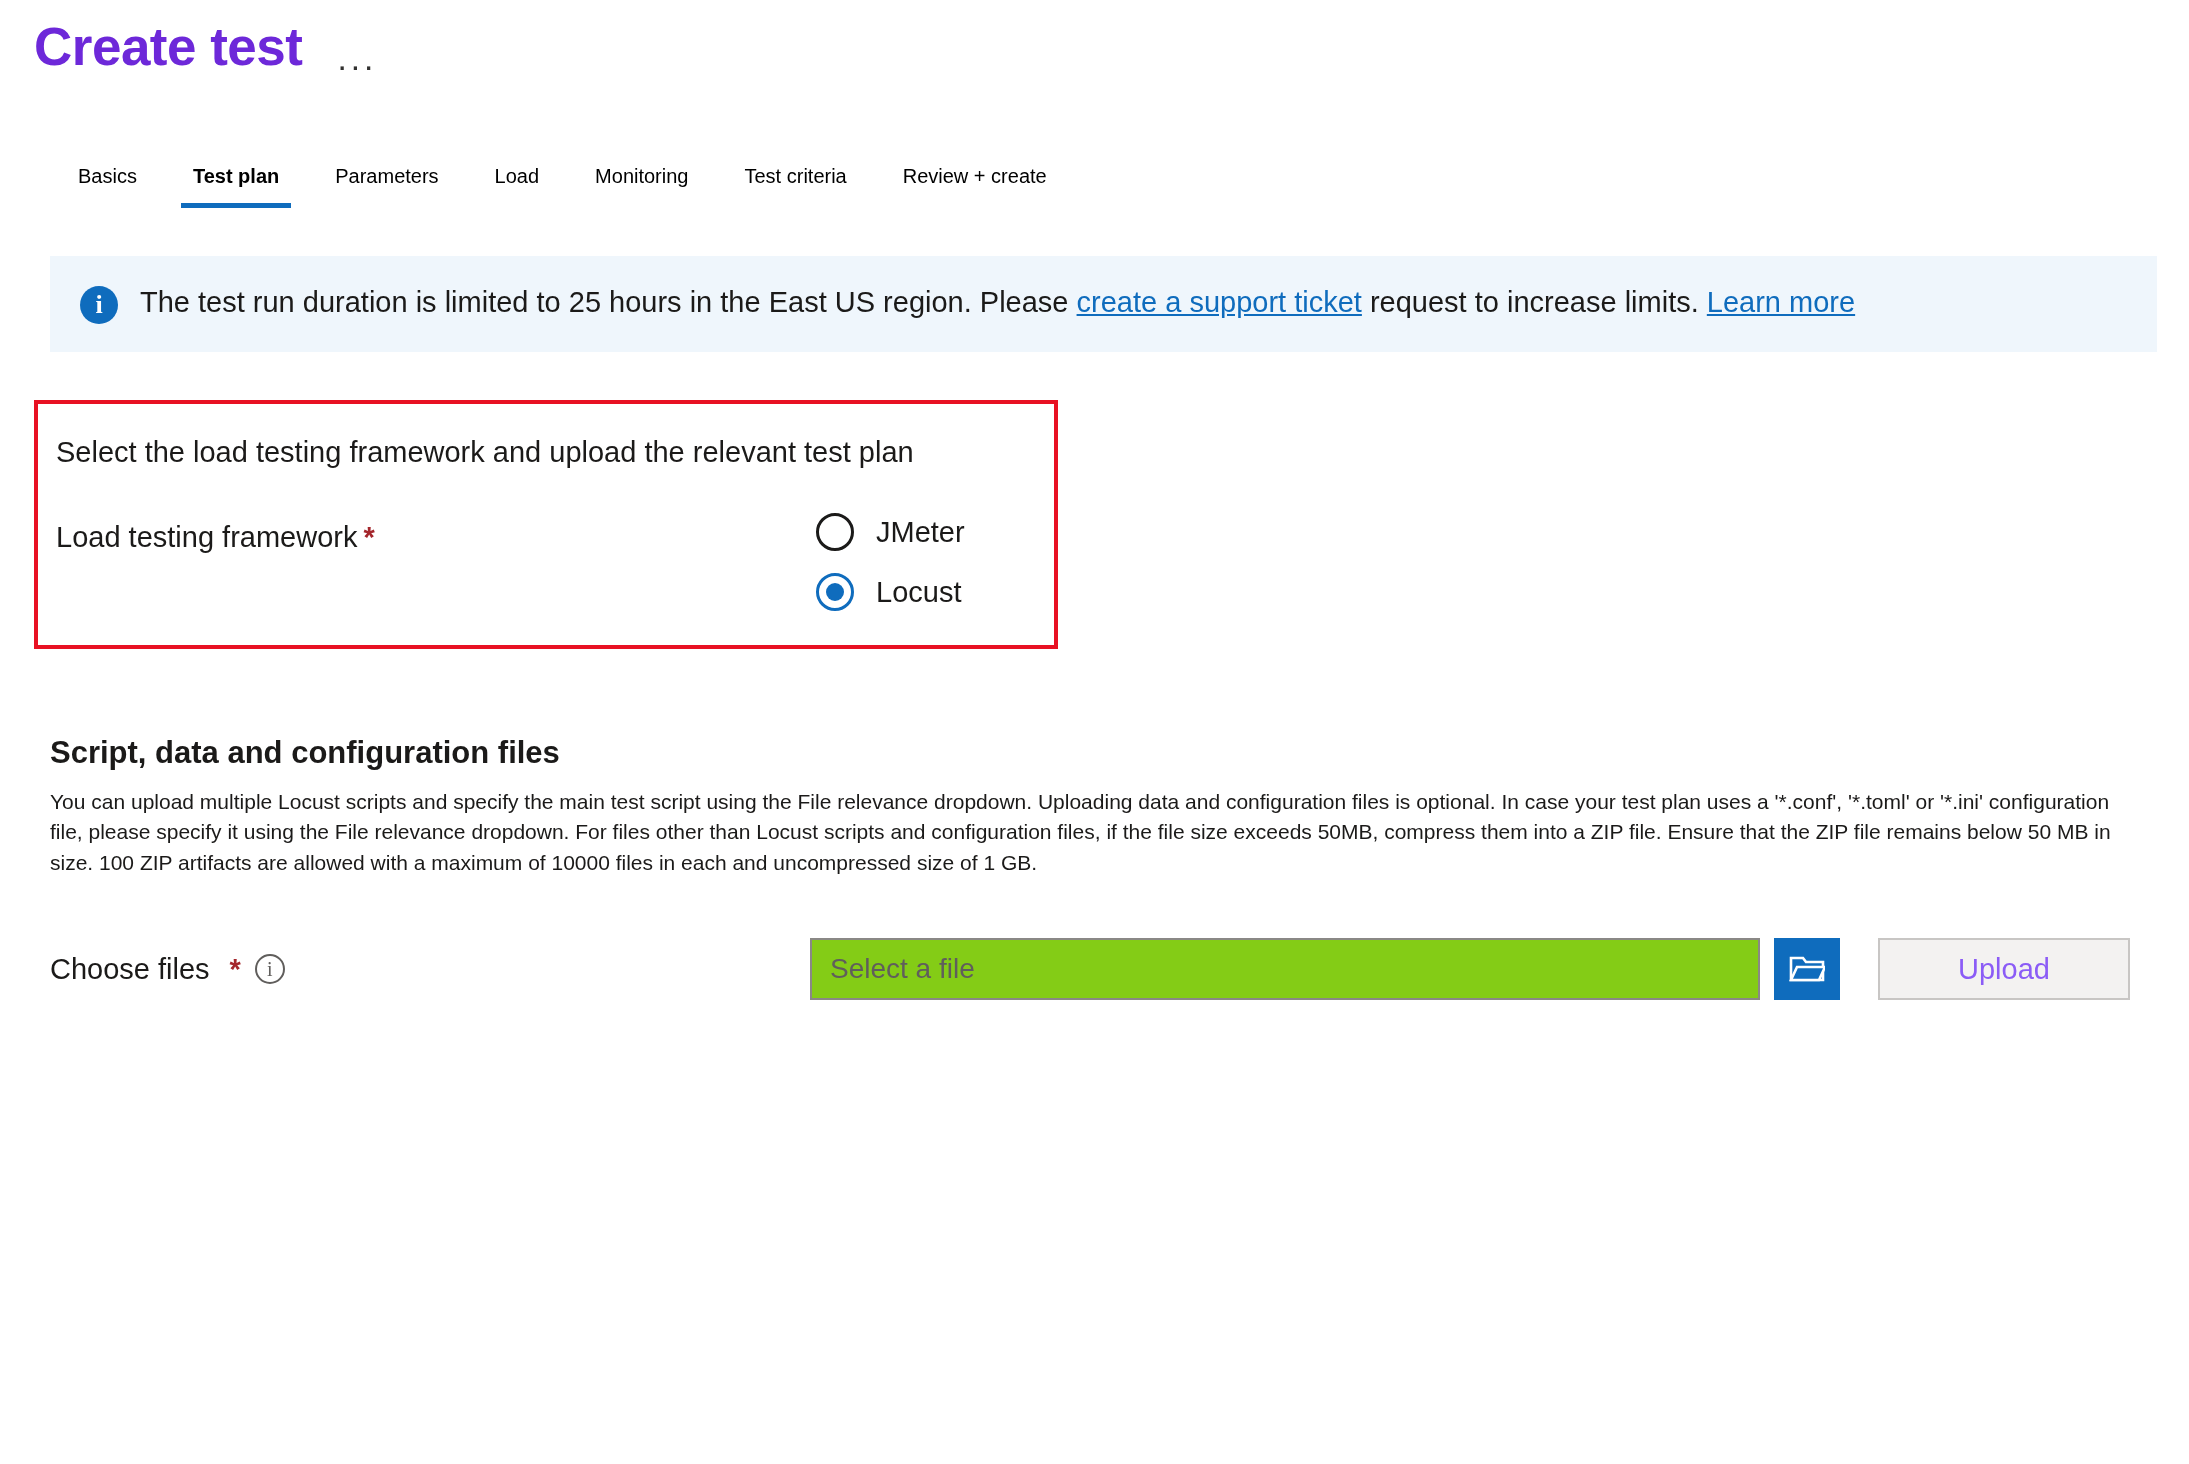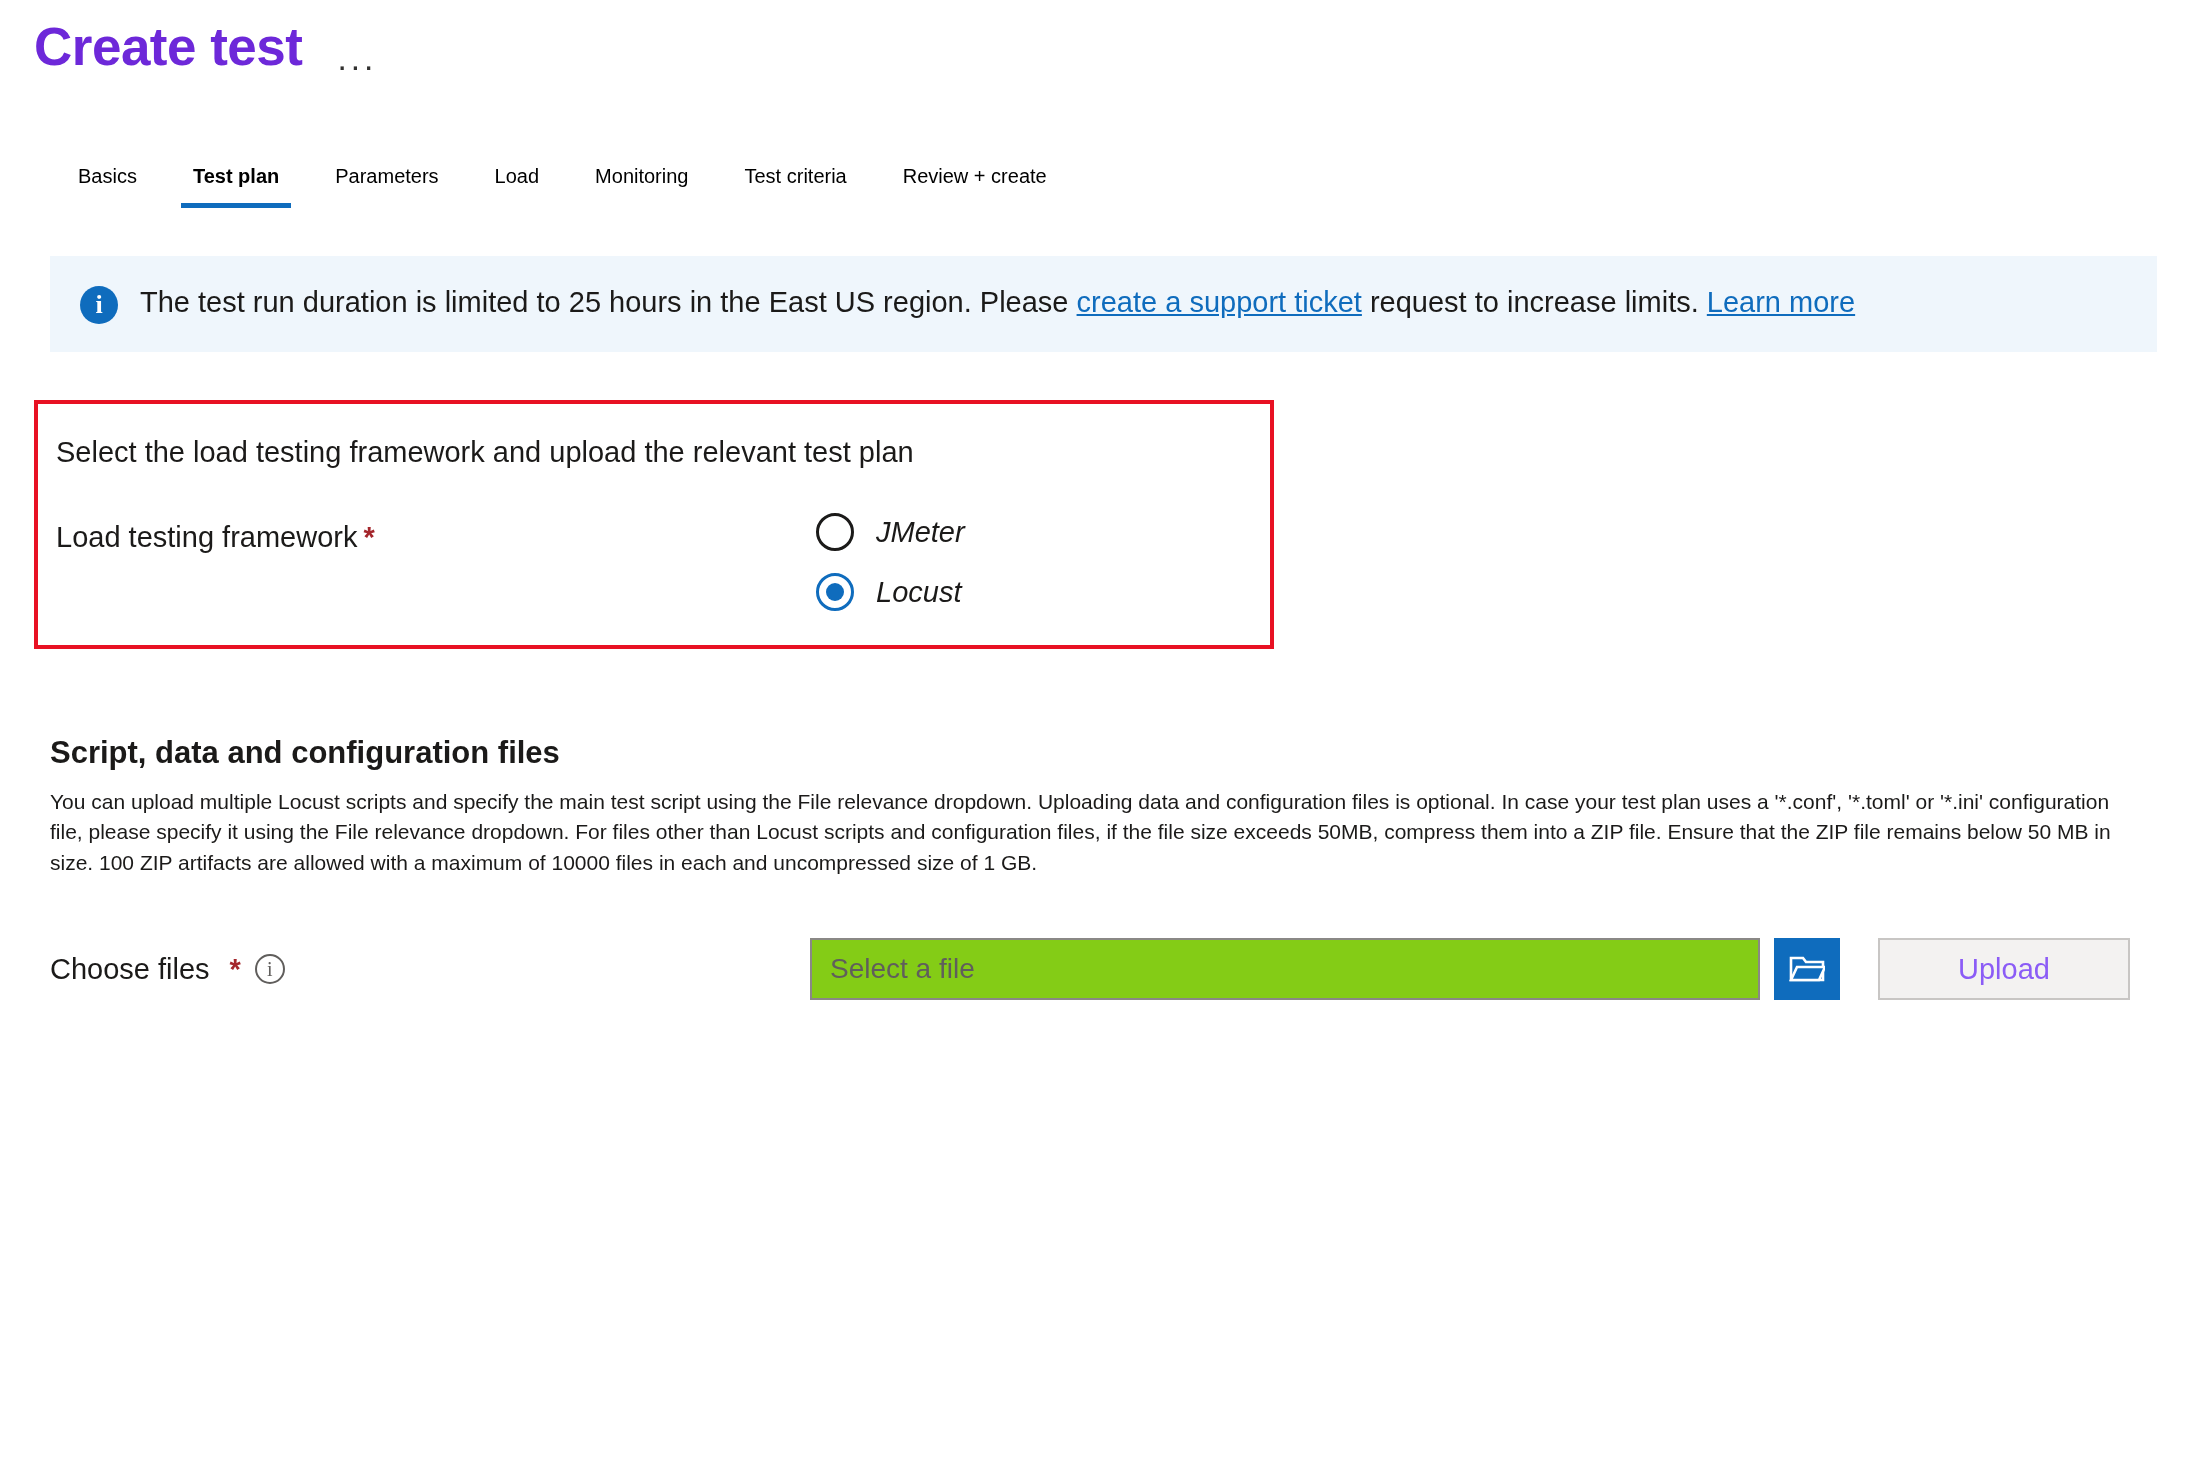--- a/index.html
+++ b/index.html
@@ -111,21 +111,21 @@
   .info-text a {
     color: #0f6cbd;
     text-decoration: underline;
     cursor: pointer;
   }
 
   
   .framework-box {
     position: relative;
     margin: 48px 0 0 34px;
-    width: 1240px;
+    width: 1024px;
     border: 4px solid #e81123;
     box-sizing: border-box;
     padding: 32px 0 34px 18px;
   }
   .framework-heading {
     font-size: 29px;
     color: #1b1a19;
     margin-bottom: 44px;
   }
   .framework-row {
@@ -141,21 +141,20 @@
   }
   .req-star {
     color: #a4262c;
     font-weight: 700;
     margin-left: 6px;
   }
   .radio-group {
     display: flex;
     flex-direction: column;
     gap: 22px;
-    font-style: italic;
   }
   .radio-item {
     display: flex;
     align-items: center;
     gap: 22px;
     cursor: pointer;
   }
   .radio-circle {
     width: 38px;
     height: 38px;

